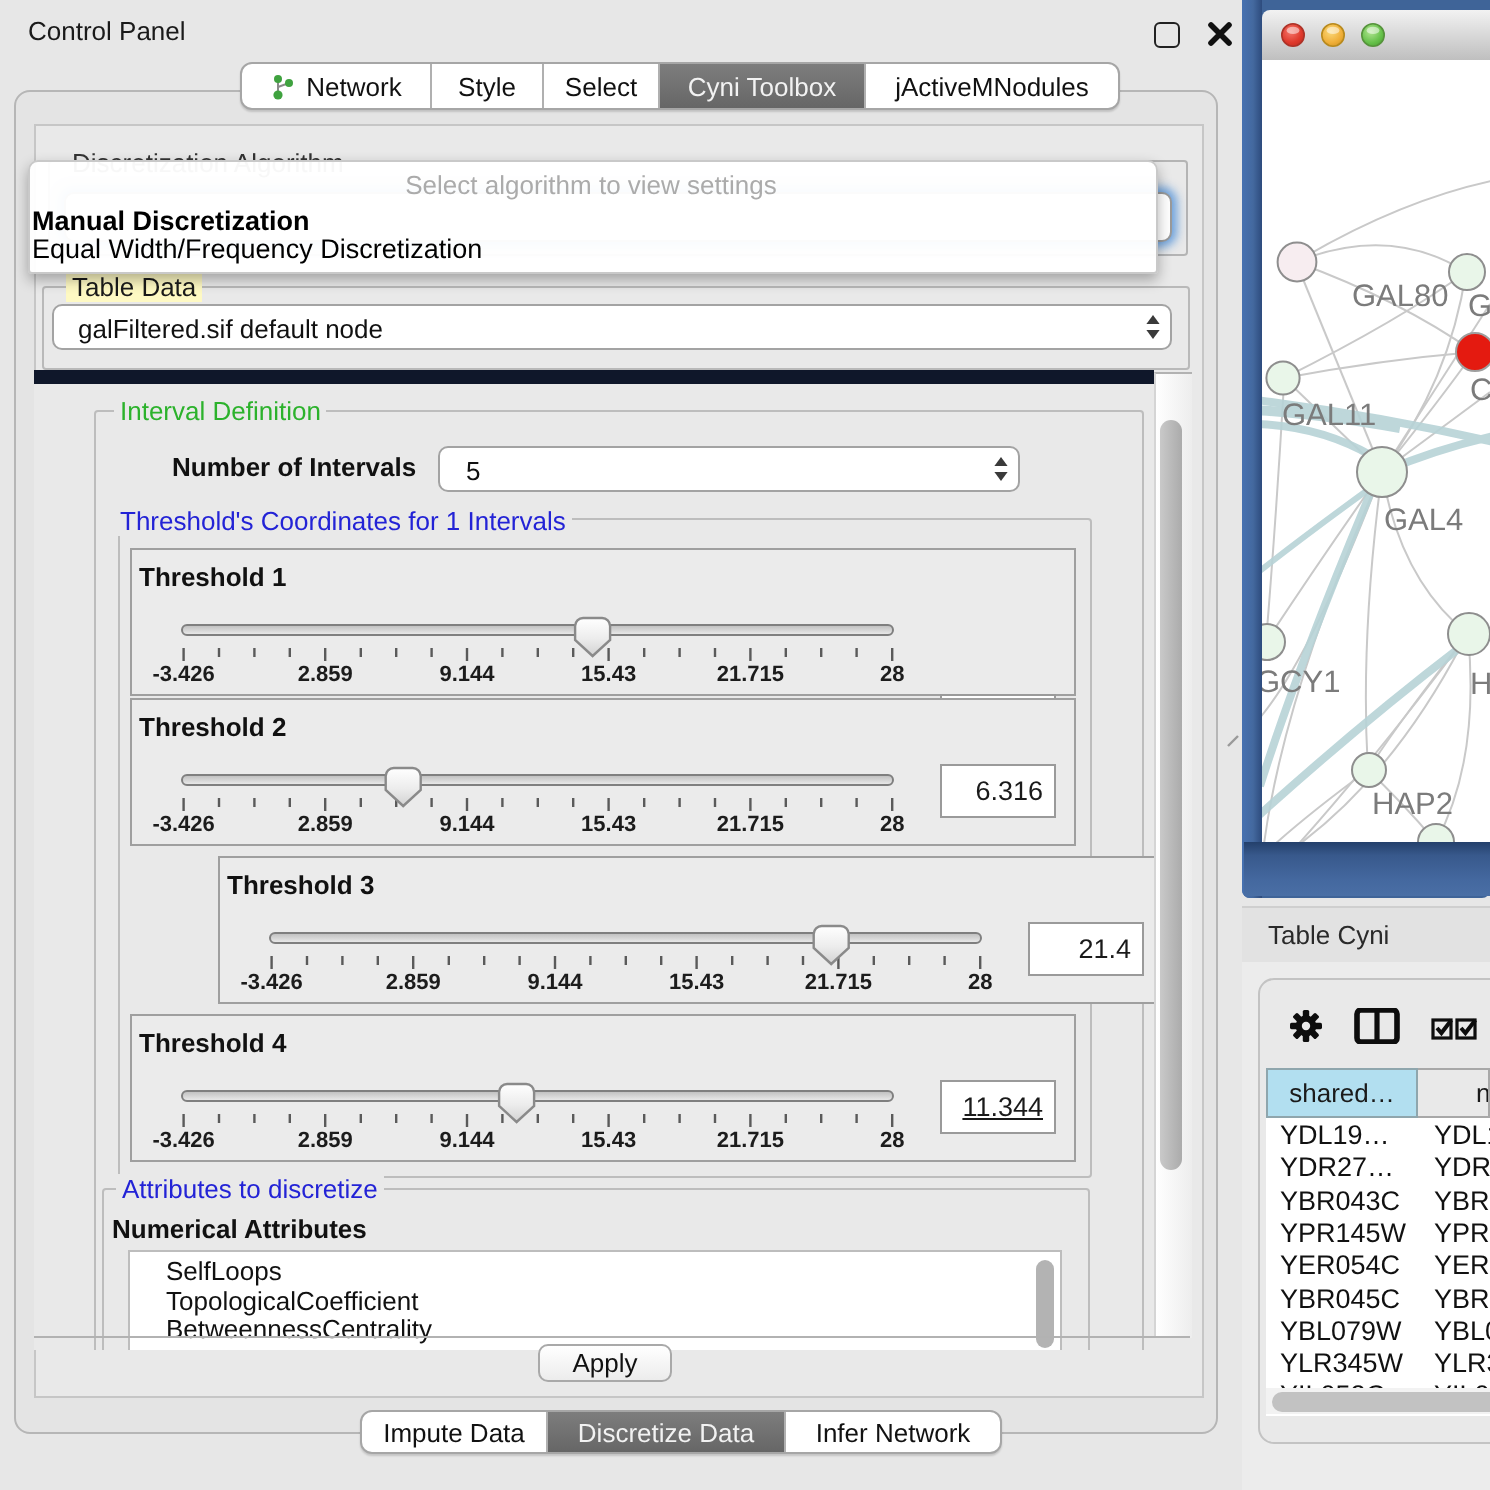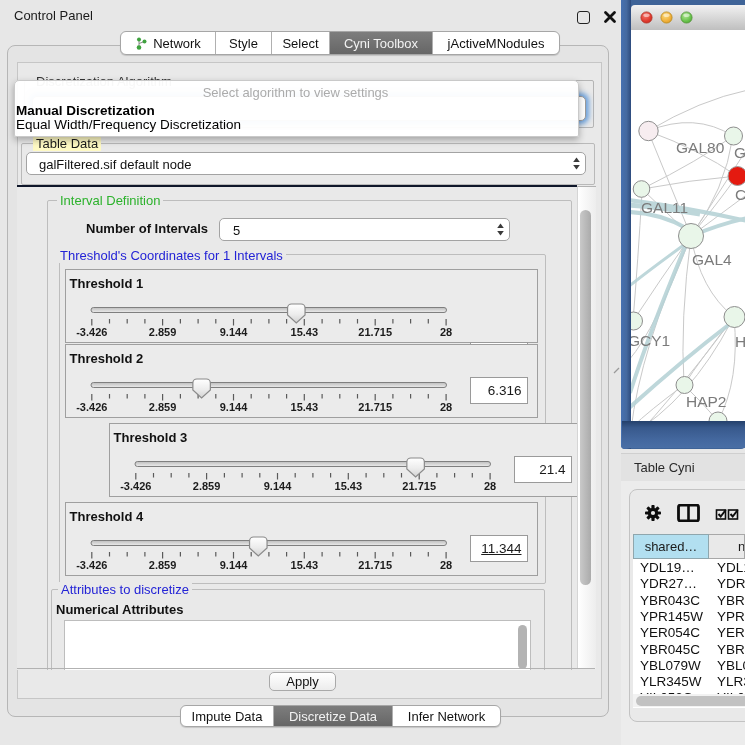--- a/index.html
+++ b/index.html
@@ -63,21 +63,21 @@
 <div class="etched" style="left:24px;top:80px;width:568px;height:46px;border-color:#b4b4b4;background:#e9e9e9;"></div>
 <div class="gtitle" style="left:33px;top:74px;background:#e9e9e9;color:#333;">Discretization Algorithm</div>
 <div class="abs" style="left:32px;top:96px;width:552px;height:23px;background:#fff;border:1px solid #9a9a9a;border-radius:5px;box-shadow:0 0 5px 2.5px rgba(86,148,217,0.85);"></div>
 <div class="etched" style="left:21px;top:143px;width:572px;height:40px;border-color:#b9b9b9;"></div>
 <div class="gtitle" style="left:33px;top:136px;background:#fef9c3;color:#1a1a1a;">Table Data</div>
 <div class="abs" style="left:26px;top:152px;width:560px;height:23px;background:#fff;border:1px solid #a3a3a3;border-radius:5px;font-size:13px;color:#111;line-height:23px;padding-left:12px;box-sizing:border-box;">galFiltered.sif default node</div>
 <svg class="abs" style="left:573px;top:157px" width="7" height="13">
     <path d="M3.5 0.5 L6.8 5 L0.2 5 Z" fill="#3a3a3a"></path>
     <path d="M3.5 12.5 L6.8 8 L0.2 8 Z" fill="#3a3a3a"></path>
   </svg>
-<div class="abs" style="left:17px;top:185px;width:560px;height:483px;border-top:2px solid #0f172a;background:#e9e9e9;overflow:hidden;">
+<div class="abs" style="left:17px;top:185px;width:560px;height:483px;border-top:7px solid #0f172a;background:#e9e9e9;overflow:hidden;">
 <div class="etched" style="left:30px;top:13px;width:523px;height:480px;border-color:#bdbdbd;"></div>
 <div class="gtitle" style="left:40px;top:6px;color:#2cb22c;">Interval Definition</div>
 <div class="abs" style="left:69px;top:34px;font-size:13px;font-weight:bold;color:#111;">Number of Intervals</div>
 <div class="abs" style="left:202px;top:31px;width:291px;height:23px;background:#fff;border:1px solid #a3a3a3;border-radius:5px;font-size:13px;color:#111;line-height:23px;padding-left:13px;box-sizing:border-box;">5</div>
 <svg class="abs" style="left:480px;top:36px" width="7" height="13">
       <path d="M3.5 0.5 L6.8 5 L0.2 5 Z" fill="#3a3a3a"></path>
       <path d="M3.5 12.5 L6.8 8 L0.2 8 Z" fill="#3a3a3a"></path>
     </svg>
 <div class="etched" style="left:42px;top:67px;width:485px;height:328px;border-color:#bdbdbd;"></div>
 <div class="gtitle" style="left:40px;top:61px;color:#2323d6;">Threshold's Coordinates for 1 Intervals</div>
@@ -218,20 +218,21 @@
         <text x="301.2" y="39.5" font-size="11" font-weight="bold" fill="#1c1c1c" text-anchor="middle" font-family="Liberation Sans, sans-serif">21.715</text>
         <text x="372.1" y="39.5" font-size="11" font-weight="bold" fill="#1c1c1c" text-anchor="middle" font-family="Liberation Sans, sans-serif">28</text>
         <path d="M -8.75 12 a 4 4 0 0 1 4 -4 h 9.5 a 4 4 0 0 1 4 4 v 7 l -8.75 8 l -8.75 -8 z" transform="translate(184.3,0)" fill="url(#thm)" stroke="#8a8a8a" stroke-width="1.2"></path>
       </svg>
       <div style="position:absolute;left:404px;top:32px;width:51px;height:25px;background:#fff;border:1px solid #9a9a9a;font-size:13.5px;color:#1a1a1a;text-align:right;line-height:25px;padding-right:5px;text-decoration:underline;">11.344</div>
     </div>
 <div class="etched" style="left:34px;top:402px;width:492px;height:110px;"></div>
 <div class="gtitle" style="left:41px;top:395px;color:#2323d6;">Attributes to discretize</div>
 <div class="abs" style="left:39px;top:415px;font-size:13px;font-weight:bold;color:#111;">Numerical Attributes</div>
 <div class="abs" style="left:47px;top:433px;width:465px;height:60px;background:#fff;border:1px solid #bdbdbd;overflow:hidden;">
+      <div style="font-size:13px;color:#111;padding:3px 0 0 18px;line-height:14.6px;">SelfLoops<br>TopologicalCoefficient<br>BetweennessCentrality</div>
       <div style="position:absolute;right:3px;top:4px;width:9px;height:44px;background:#b3b3b3;border-radius:5px;"></div>
     </div>
 </div>
 <div class="abs" style="left:577px;top:186px;width:18px;height:482px;background:linear-gradient(90deg,#ffffff,#ededed);border-left:1px solid #d5d5d5;border-top:1px solid #b2b2b2;"></div>
 <div class="abs" style="left:580px;top:210px;width:11px;height:375px;background:linear-gradient(90deg,#c9c9c9,#ababab);border-radius:6px;"></div>
 <div class="abs" style="left:17px;top:668px;width:578px;height:1px;background:#b2b2b2;"></div>
 <div class="abs" style="left:269px;top:672px;width:65px;height:17px;background:linear-gradient(#ffffff,#ececec);border:1px solid #a9a9a9;border-radius:5px;font-size:13px;color:#111;text-align:center;line-height:17px;">Apply</div>
 <div class="seg" style="left:146px;top:705px;height:20px;">
 <div style="width:92px;">Impute Data</div>
 <div class="sel" style="width:118px;">Discretize Data</div>

